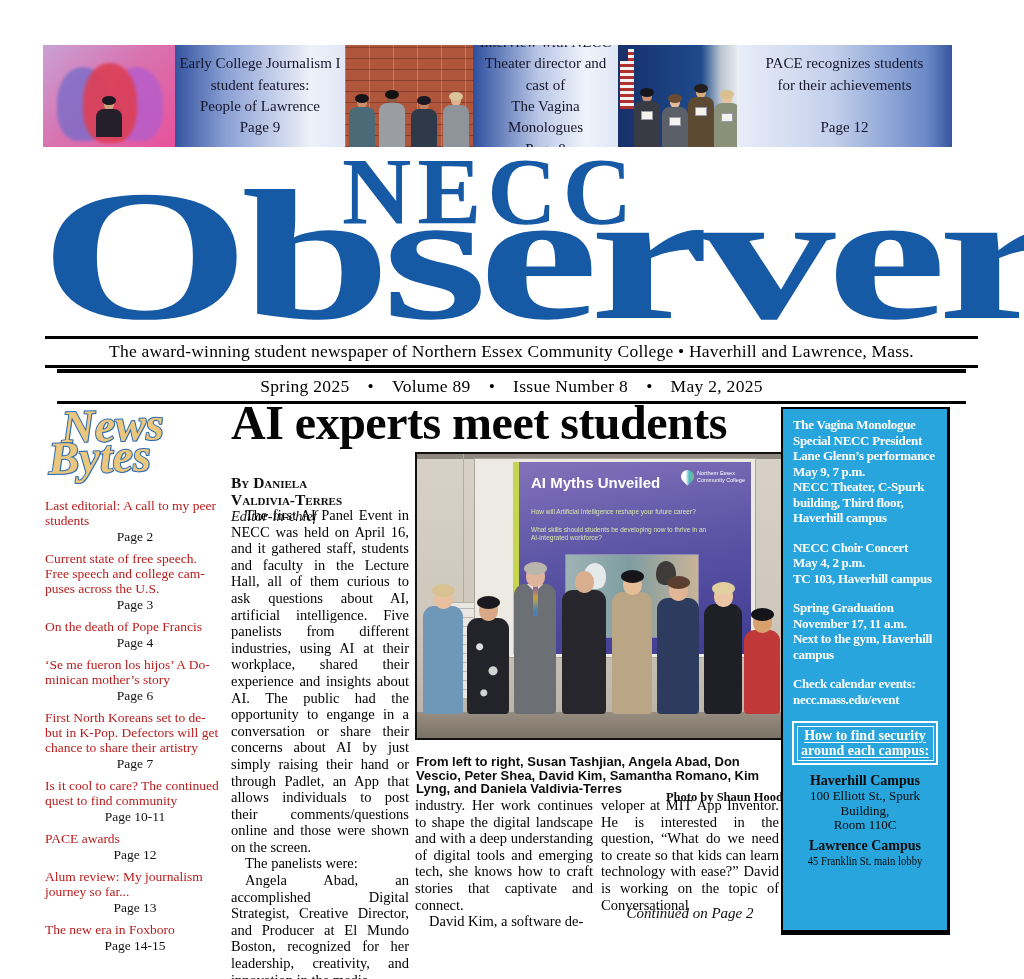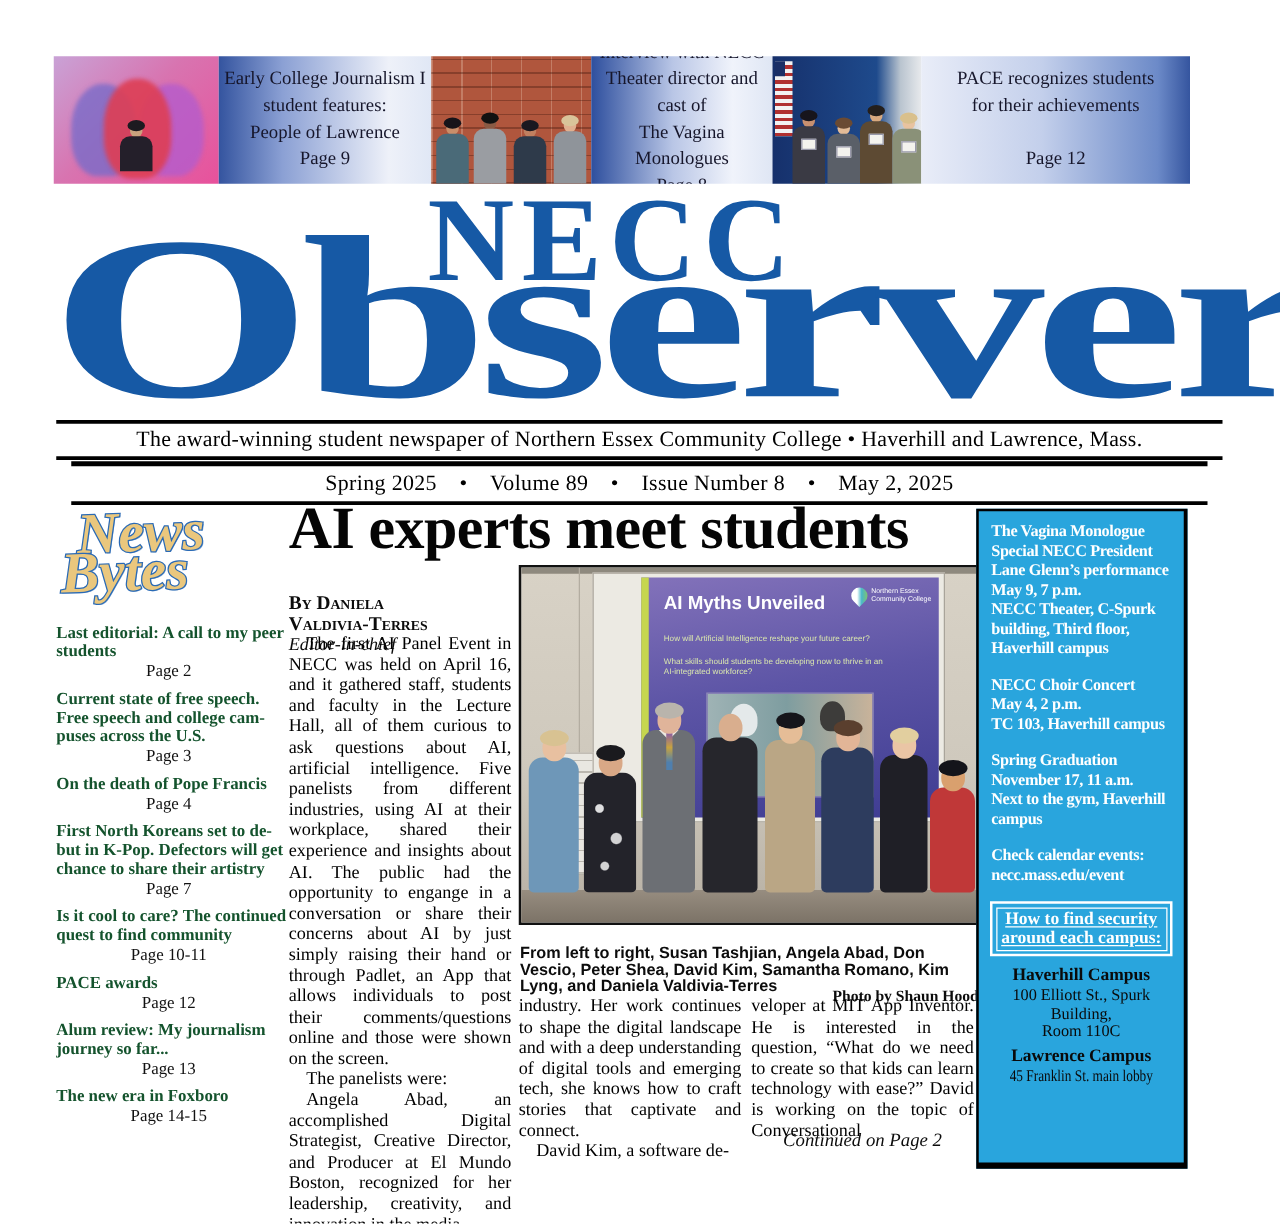--- a/index.html
+++ b/index.html
@@ -42,21 +42,21 @@
 
   
   .nb-logo { position:absolute; left:46px; top:404px; width:180px; transform:rotate(-2deg); }
   .nb-word { display:block; font-style:italic; font-weight:bold; font-size:46px; line-height:.9;
     color:var(--c-logo_gold,#eac77d); -webkit-text-stroke:2px var(--c-logo_outline,#2a6ab5);
     paint-order:stroke fill; text-shadow:1px 1px 0 rgba(42,106,181,.55); }
   .nb-w1 { margin-left:16px; }
   .nb-w2 { margin-top:-10px; margin-left:2px; }
   .nb-list { position:absolute; left:45px; top:498px; width:184px; }
   .nb-item { margin-bottom:7px; }
-  .nb-title { white-space:pre-line; font-weight:bold; font-size:13.5px; line-height:15px; color:#14532d; }
+  .nb-title { white-space:pre-line; font-weight:normal; font-size:13.5px; line-height:15px; color:#b91c1c; }
   .nb-page { text-align:center; font-size:13.5px; line-height:15px; padding-right:4px; margin-top:1px; color:#111; }
 
   
   .headline { position:absolute; left:231px; top:399px; width:565px; font-weight:bold; font-size:48px;
     line-height:1; letter-spacing:-.5px; color:#050505; white-space:nowrap; }
   .byline { position:absolute; left:231px; top:452px; width:180px;margin-top:22px; }
   .byline .by { font-variant:small-caps; font-weight:bold; font-size:15.5px; line-height:17px; color:#0c0c0c; }
   .byline .role { font-style:italic; font-size:14.5px; line-height:17px; color:#0c0c0c; }
   .bodycol { position:absolute; width:178px; font-size:14.5px; line-height:16.6px; text-align:justify; color:#000000; }
   .bodycol p { text-indent:14px; }
@@ -224,20 +224,25 @@
         <div class="nb-title">Current state of free speech.
 Free speech and college cam-
 puses across the U.S.</div>
         <div class="nb-page">Page 3</div>
       </div>
     <div class="nb-item">
         <div class="nb-title">On the death of Pope Francis</div>
         <div class="nb-page">Page 4</div>
       </div>
     <div class="nb-item">
+        <div class="nb-title">‘Se me fueron los hijos’ A Do-
+minican mother’s story</div>
+        <div class="nb-page">Page 6</div>
+      </div>
+    <div class="nb-item">
         <div class="nb-title">First North Koreans set to de-
 but in K-Pop. Defectors will get
 chance to share their artistry</div>
         <div class="nb-page">Page 7</div>
       </div>
     <div class="nb-item">
         <div class="nb-title">Is it cool to care? The continued
 quest to find community</div>
         <div class="nb-page">Page 10-11</div>
       </div>

